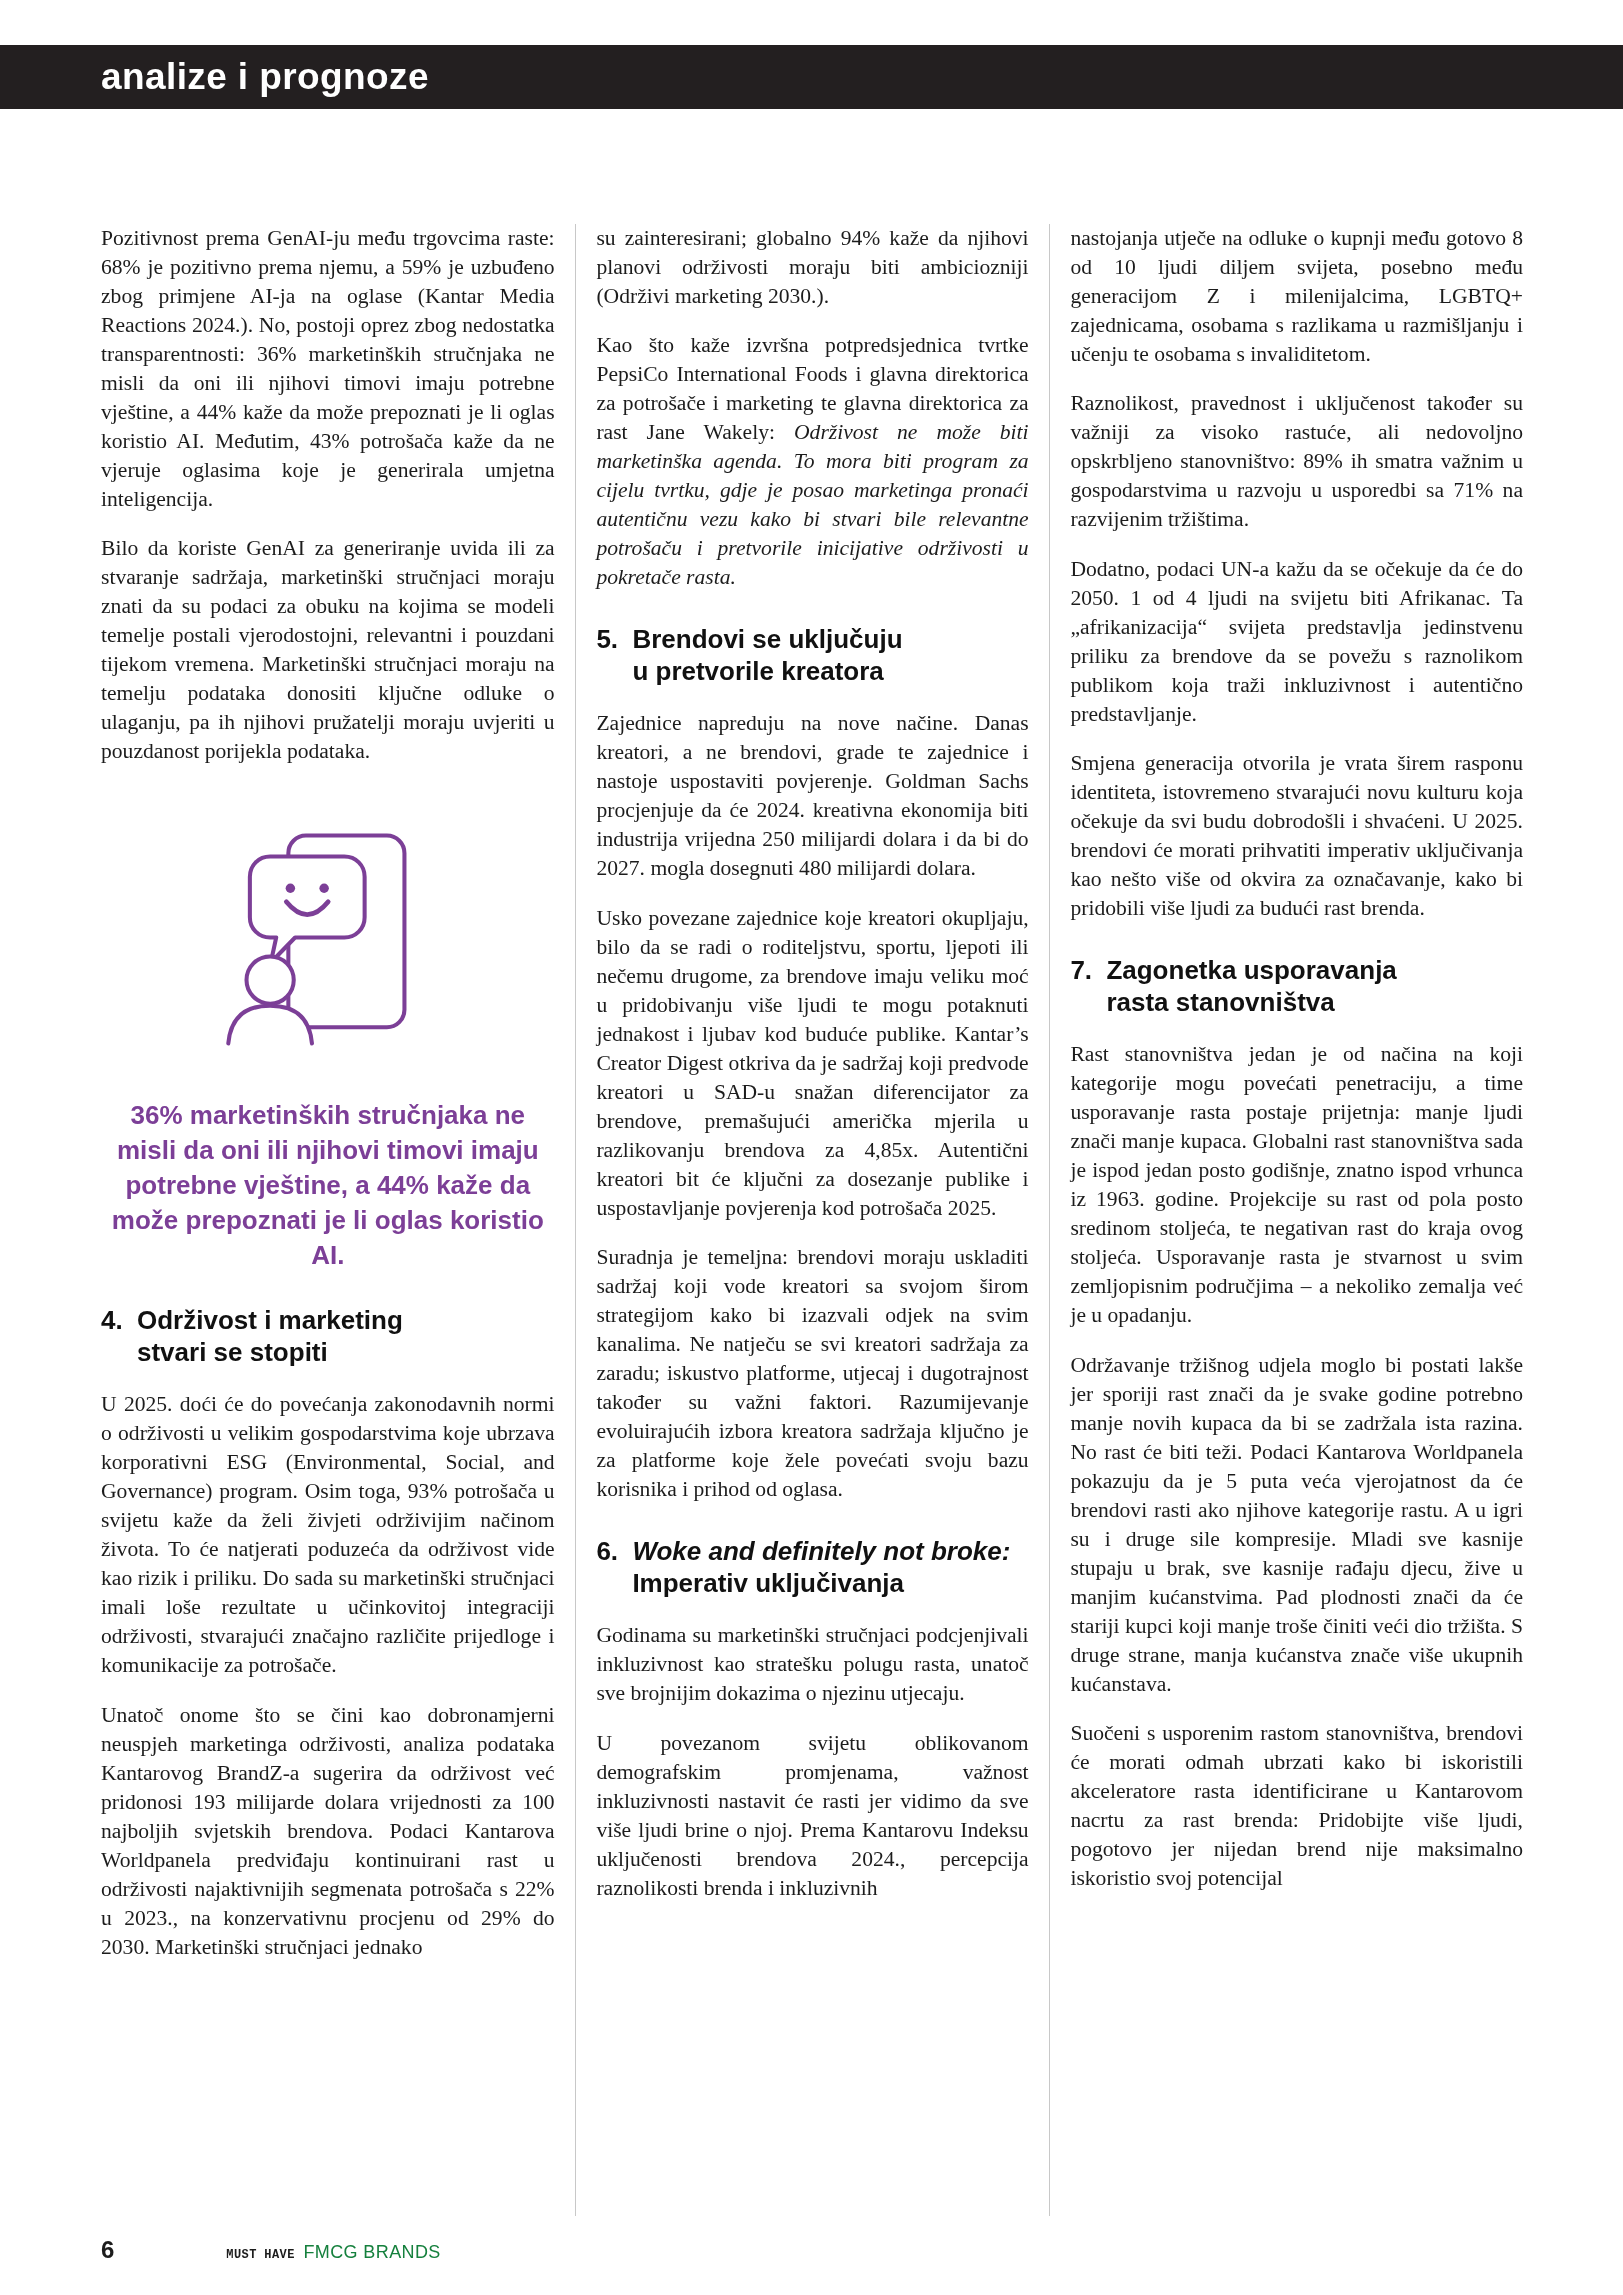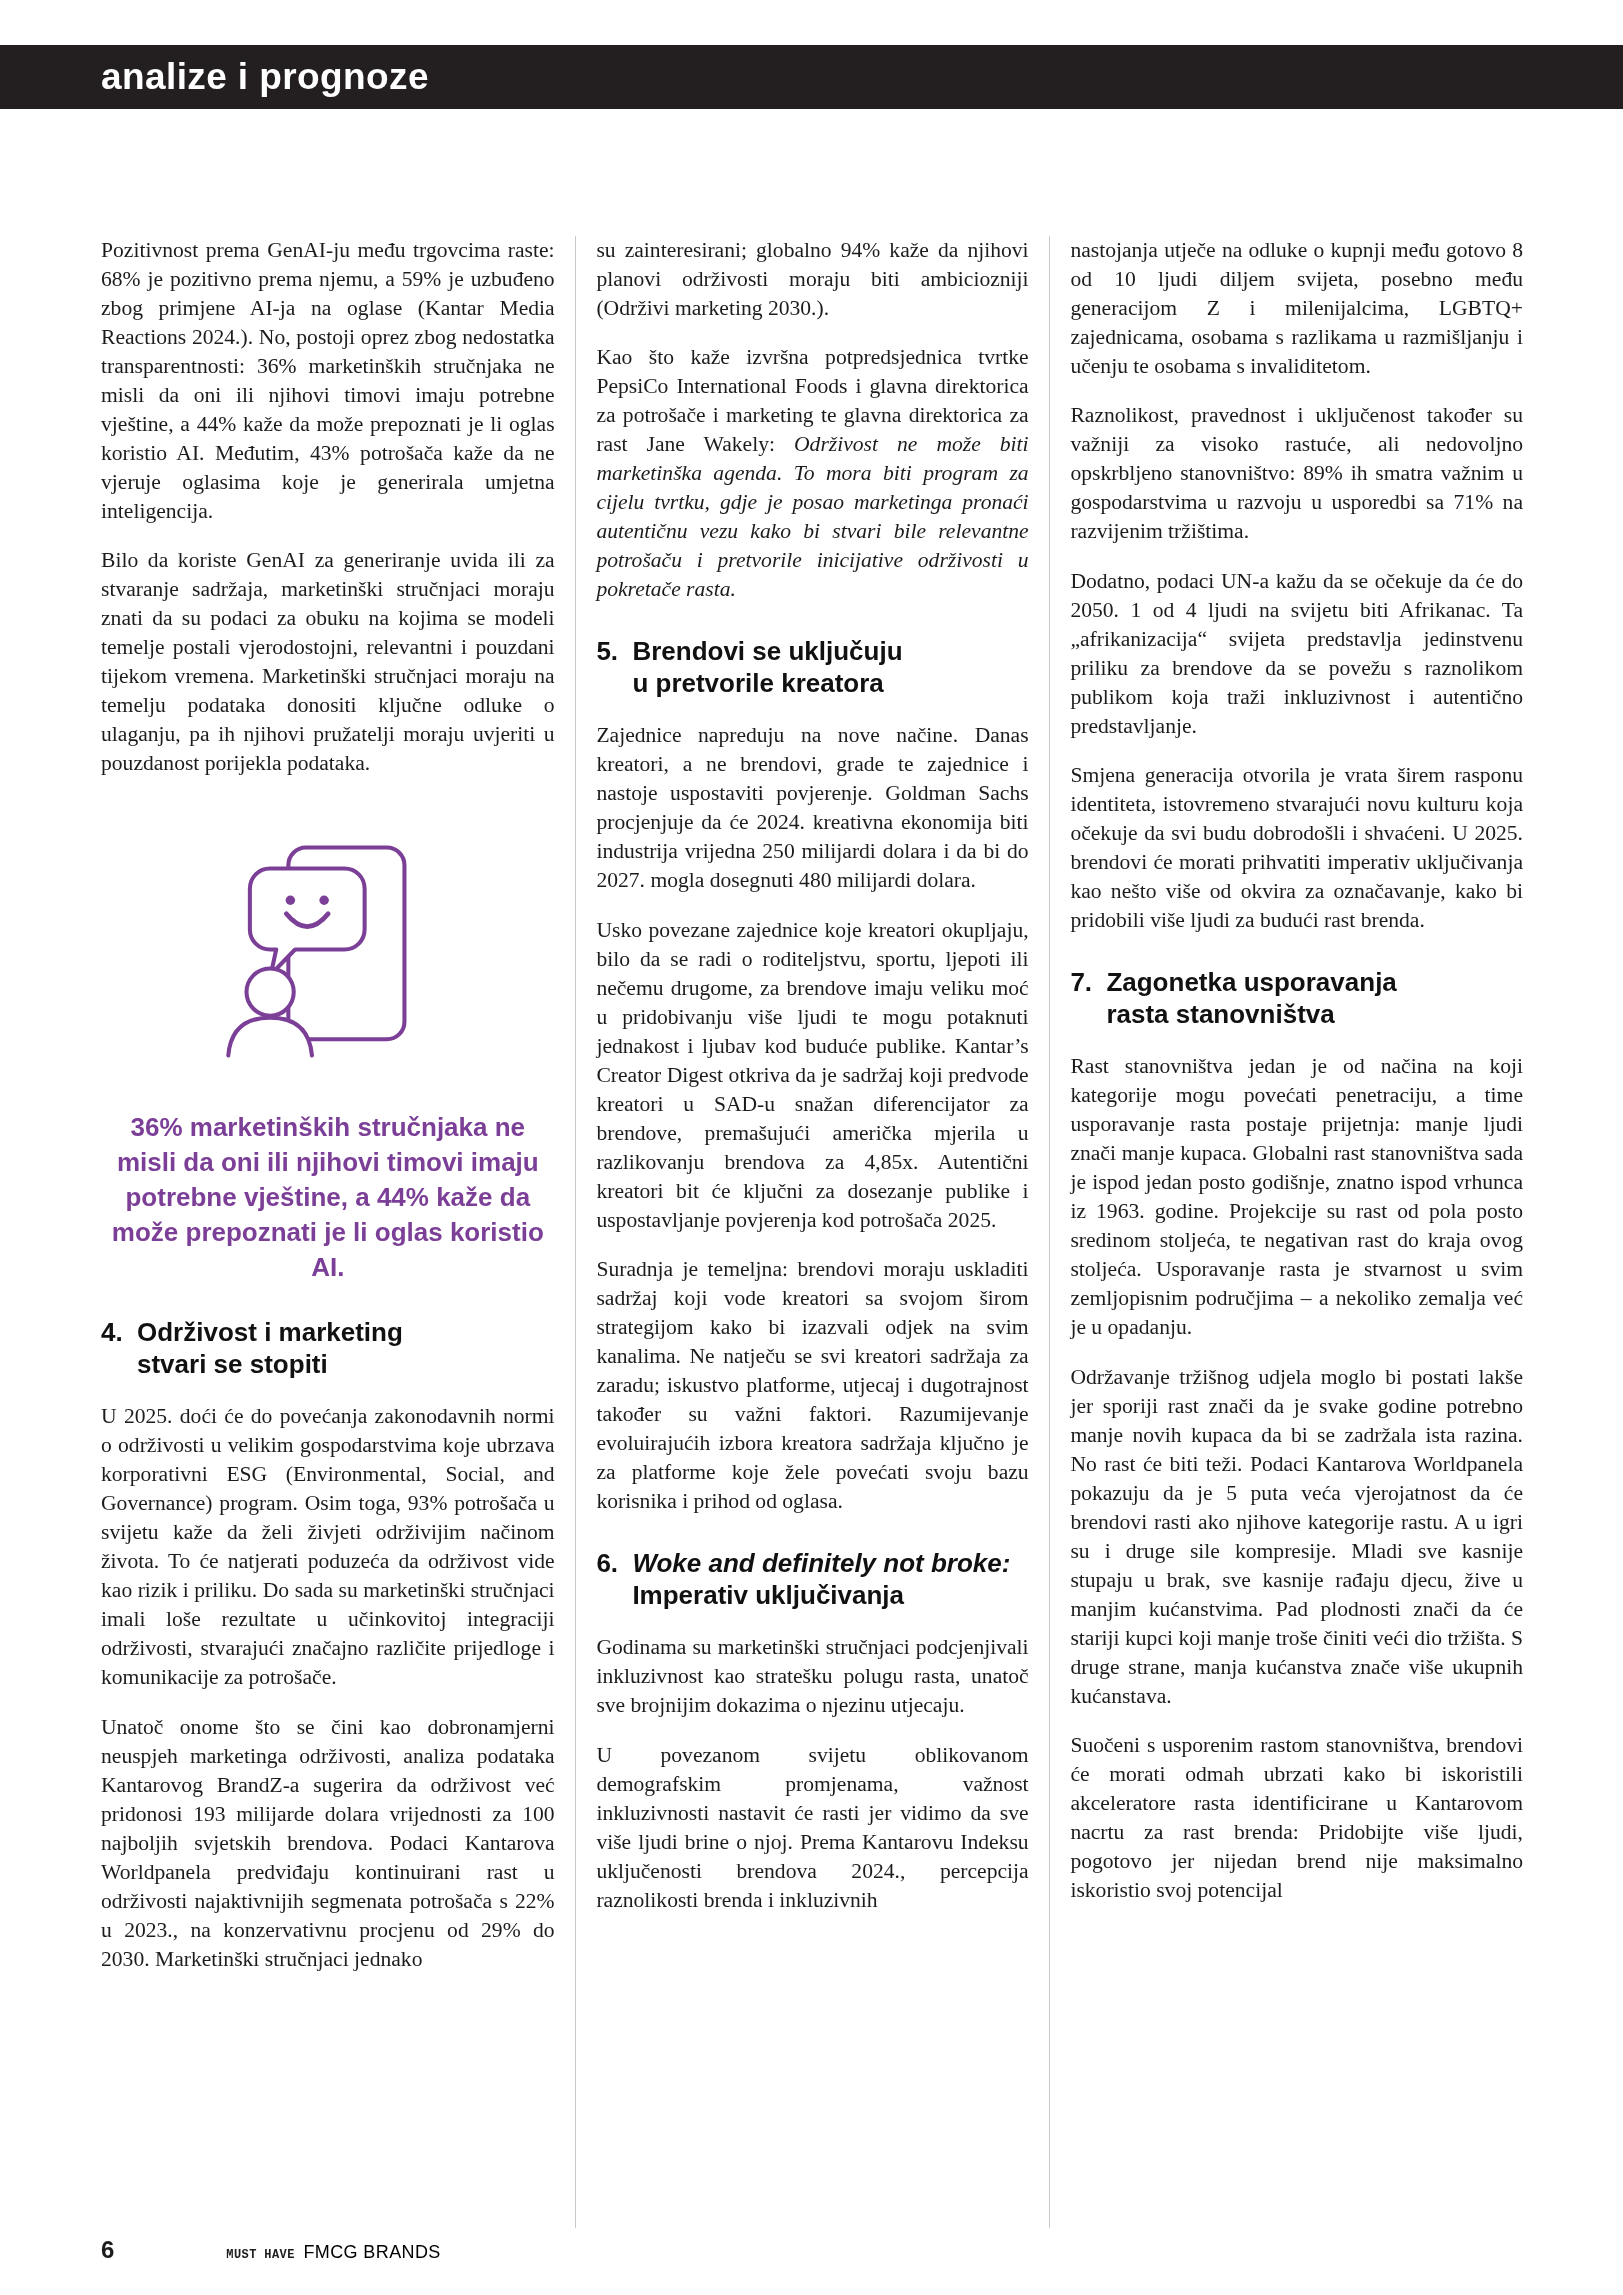--- a/index.html
+++ b/index.html
@@ -14,21 +14,21 @@
   .topbar {
     position:absolute; left:0; top:45px; width:1623px; height:64px;
     background:#231f20; display:flex; align-items:center;
   }
   .topbar .title {
     font-family:"Liberation Sans", sans-serif;
     font-weight:bold; font-size:37px; color:#ffffff;
     margin-left:101px; letter-spacing:0.4px;
   }
   .content {
-    position:absolute; left:101px; top:236px; width:1422px; height:1992px;
+    position:absolute; left:101px; top:224px; width:1422px; height:1992px;
     display:flex; overflow:hidden;
   }
   .col { width:474px; padding:0 20.4px; }
   .col:first-child { padding-left:0; }
   .col:last-child  { padding-right:0; }
   .col + .col { border-left:0.8px solid #c8c8c8; }
   p.body {
     font-size:21.6px; line-height:29px; text-align:justify;
     margin:0 0 20.4px 0;
   }
@@ -51,21 +51,21 @@
     color:var(--accent, #7c3f97);
     text-align:center; margin:35px 4.7px 28px 4.7px;
   }
   .footer {
     position:absolute; left:101px; bottom:31px;
     display:flex; align-items:baseline;
     font-family:"Liberation Sans", sans-serif;
   }
   .footer .pnum { font-weight:bold; font-size:24px; margin-right:112px; }
   .footer .brand-bold { font-weight:bold; font-size:12px; letter-spacing:0.4px;font-family:Liberation Mono, monospace; }
-  .footer .brand-light { font-size:18px; color:#000000; margin-left:8.6px; letter-spacing:0.4px; }
+  .footer .brand-light { font-size:18px; color:#15803d; margin-left:8.6px; letter-spacing:0.4px; }
 </style>
 </head>
 <body>
 
 <header class="topbar" style="background: rgb(35, 31, 32);">
   <div class="title">analize i prognoze</div>
 </header>
 
 <main class="content">
 

